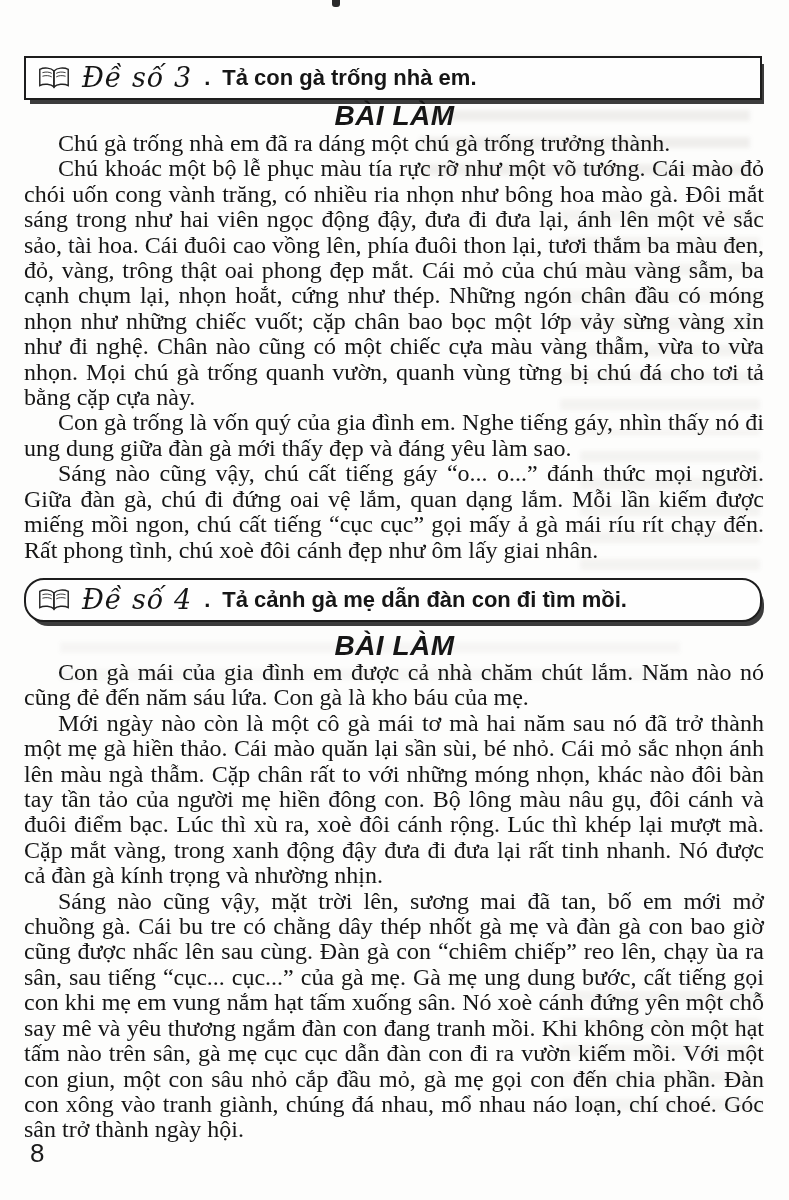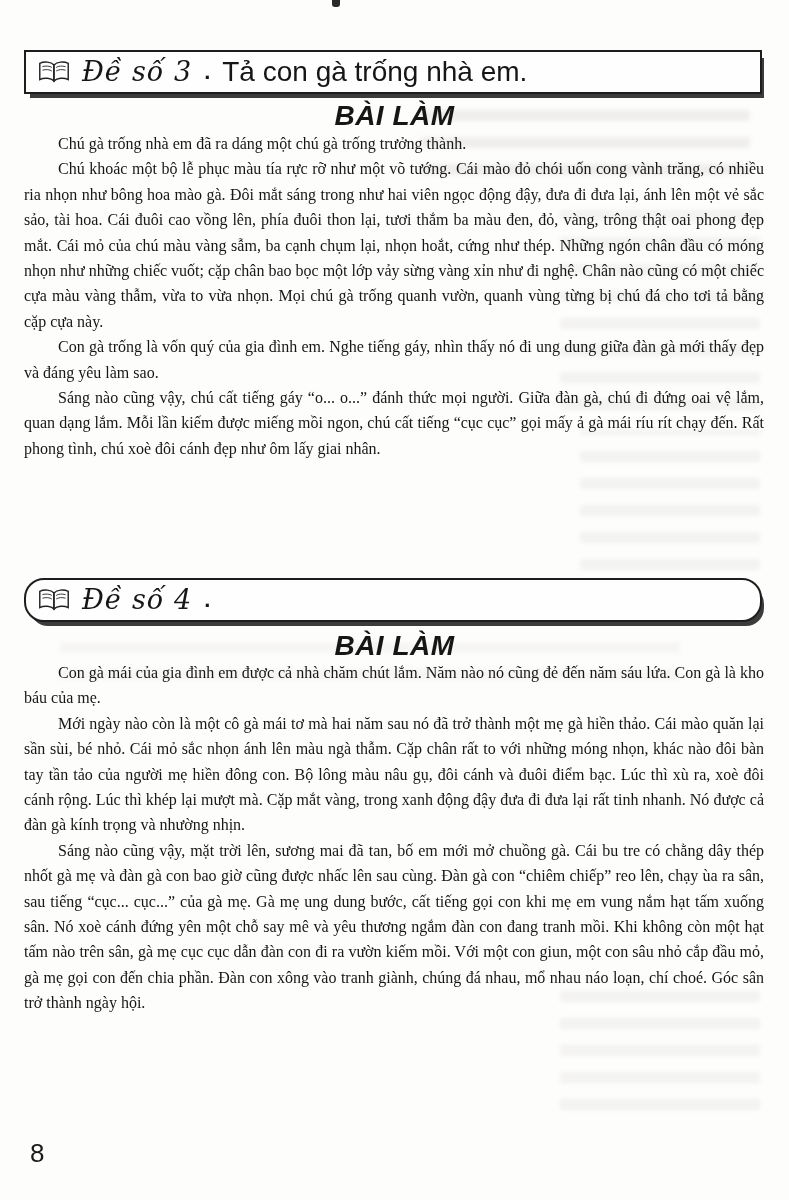--- a/index.html
+++ b/index.html
@@ -26,31 +26,31 @@
     display:flex; align-items:center; gap:12px; padding-left:12px; box-sizing:border-box;
   }
   .prompt-box .book{flex:0 0 auto; display:flex; align-items:center;}
   .prompt-label{
     font-family:"DejaVu Serif","Liberation Serif",serif;
     font-style:italic; font-size:27px; letter-spacing:1px; white-space:nowrap;
     transform:translateY(-1px);
   }
   .prompt-title{
     font-family:"Liberation Sans","DejaVu Sans",sans-serif;
-    font-weight:normal; font-size:28px; white-space:nowrap;
+    font-weight:bold; font-size:22px; white-space:nowrap;
   }
   .prompt-sep{font-family:"Liberation Sans",sans-serif; font-weight:bold; font-size:22px;}
   .bailam{
     position:absolute; left:0; width:100%; text-align:center;
     font-family:"Liberation Sans","DejaVu Sans",sans-serif;
     font-weight:bold; font-style:italic; font-size:28px; letter-spacing:.5px;
   }
   .essay{
     position:absolute; left:24px; width:740px;
-    font-size:16px; line-height:25.4px; text-align:justify;
+    font-size:24px; line-height:25.4px; text-align:justify;
   }
   .essay p{margin:0; text-indent:34px;}
   .it{}
   .page-number{
     position:absolute; left:30px; top:1138px;
     font-family:"Liberation Sans","DejaVu Sans",sans-serif;
     font-size:26px; color:#1b1b1b;
   }
 </style>
 </head>
@@ -59,21 +59,21 @@
 <div class="page">
 
   <div class="dot-artifact"></div>
 
   <div class="ghost" style="left:420px;top:55px;width:330px;height:120px;"></div>
   <div class="ghost" style="left:560px;top:210px;width:200px;height:200px;opacity:.7;"></div>
   <div class="ghost" style="left:580px;top:430px;width:180px;height:140px;opacity:.7;"></div>
   <div class="ghost" style="left:60px;top:630px;width:620px;height:50px;opacity:.5;"></div>
   <div class="ghost" style="left:560px;top:980px;width:200px;height:130px;opacity:.7;"></div>
 
-  <div class="prompt-box" style="top:50px;">
+  <div class="prompt-box" style="top:56px;">
     <span class="book">
       <svg width="32" height="24" viewBox="0 0 36 26" fill="none" stroke="#222" stroke-width="1.6">
         <path d="M18 5 C14.5 1.5, 7 .8, 2 3.2 L2 21.5 C7 19, 14.5 19.8, 18 23 Z" fill="#fff"></path>
         <path d="M18 5 C21.5 1.5, 29 .8, 34 3.2 L34 21.5 C29 19, 21.5 19.8, 18 23 Z" fill="#fff"></path>
         <path d="M18 5 L18 23" stroke-width="1.2"></path>
         <path d="M5 7 C9 5.8, 13 6.2, 15.5 7.8 M5 11 C9 9.8, 13 10.2, 15.5 11.8" stroke-width="1"></path>
         <path d="M31 7 C27 5.8, 23 6.2, 20.5 7.8 M31 11 C27 9.8, 23 10.2, 20.5 11.8" stroke-width="1"></path>
       </svg>
     </span>
     <span class="prompt-label">Đề số 3</span>
@@ -95,20 +95,21 @@
       <svg width="32" height="24" viewBox="0 0 36 26" fill="none" stroke="#222" stroke-width="1.6">
         <path d="M18 5 C14.5 1.5, 7 .8, 2 3.2 L2 21.5 C7 19, 14.5 19.8, 18 23 Z" fill="#fff"></path>
         <path d="M18 5 C21.5 1.5, 29 .8, 34 3.2 L34 21.5 C29 19, 21.5 19.8, 18 23 Z" fill="#fff"></path>
         <path d="M18 5 L18 23" stroke-width="1.2"></path>
         <path d="M5 7 C9 5.8, 13 6.2, 15.5 7.8 M5 11 C9 9.8, 13 10.2, 15.5 11.8" stroke-width="1"></path>
         <path d="M31 7 C27 5.8, 23 6.2, 20.5 7.8 M31 11 C27 9.8, 23 10.2, 20.5 11.8" stroke-width="1"></path>
       </svg>
     </span>
     <span class="prompt-label">Đề số 4</span>
       <span class="prompt-sep">.</span>
+    <span class="prompt-title">Tả cảnh gà mẹ dẫn đàn con đi tìm mồi.</span>
   </div>
 
   <div class="bailam" style="top:630px;">BÀI LÀM</div>
 
   <div class="essay" style="top:660px;">
     <p><span>Con gà mái của gia đình em được cả nhà chăm chút lắm. Năm nào nó cũng đẻ đến năm sáu lứa. Con gà là kho báu của mẹ.</span></p>
     <p><span>Mới ngày nào còn là một cô gà mái tơ mà hai năm sau nó đã trở thành một mẹ gà hiền thảo. Cái mào quăn lại sần sùi, bé nhỏ. Cái mỏ sắc nhọn ánh lên màu ngà thẫm. Cặp chân rất to với những móng nhọn, khác nào đôi bàn tay tần tảo của người mẹ hiền đông con. Bộ lông màu nâu gụ, đôi cánh và đuôi điểm bạc. Lúc thì xù ra, xoè đôi cánh rộng. Lúc thì khép lại mượt mà. Cặp mắt vàng, trong xanh động đậy đưa đi đưa lại rất tinh nhanh. Nó được cả đàn gà kính trọng và nhường nhịn.</span></p>
     <p><span>Sáng nào cũng vậy, mặt trời lên, sương mai đã tan, bố em mới mở chuồng gà. Cái bu tre có chằng dây thép nhốt gà mẹ và đàn gà con bao giờ cũng được nhấc lên sau cùng. Đàn gà con </span><span class="it">“chiêm chiếp”</span><span> reo lên, chạy ùa ra sân, sau tiếng </span><span class="it">“cục... cục...”</span><span> của gà mẹ. Gà mẹ ung dung bước, cất tiếng gọi con khi mẹ em vung nắm hạt tấm xuống sân. Nó xoè cánh đứng yên một chỗ say mê và yêu thương ngắm đàn con đang tranh mồi. Khi không còn một hạt tấm nào trên sân, gà mẹ cục cục dẫn đàn con đi ra vườn kiếm mồi. Với một con giun, một con sâu nhỏ cắp đầu mỏ, gà mẹ gọi con đến chia phần. Đàn con xông vào tranh giành, chúng đá nhau, mổ nhau náo loạn, chí choé. Góc sân trở thành ngày hội.</span></p>
   </div>
 

